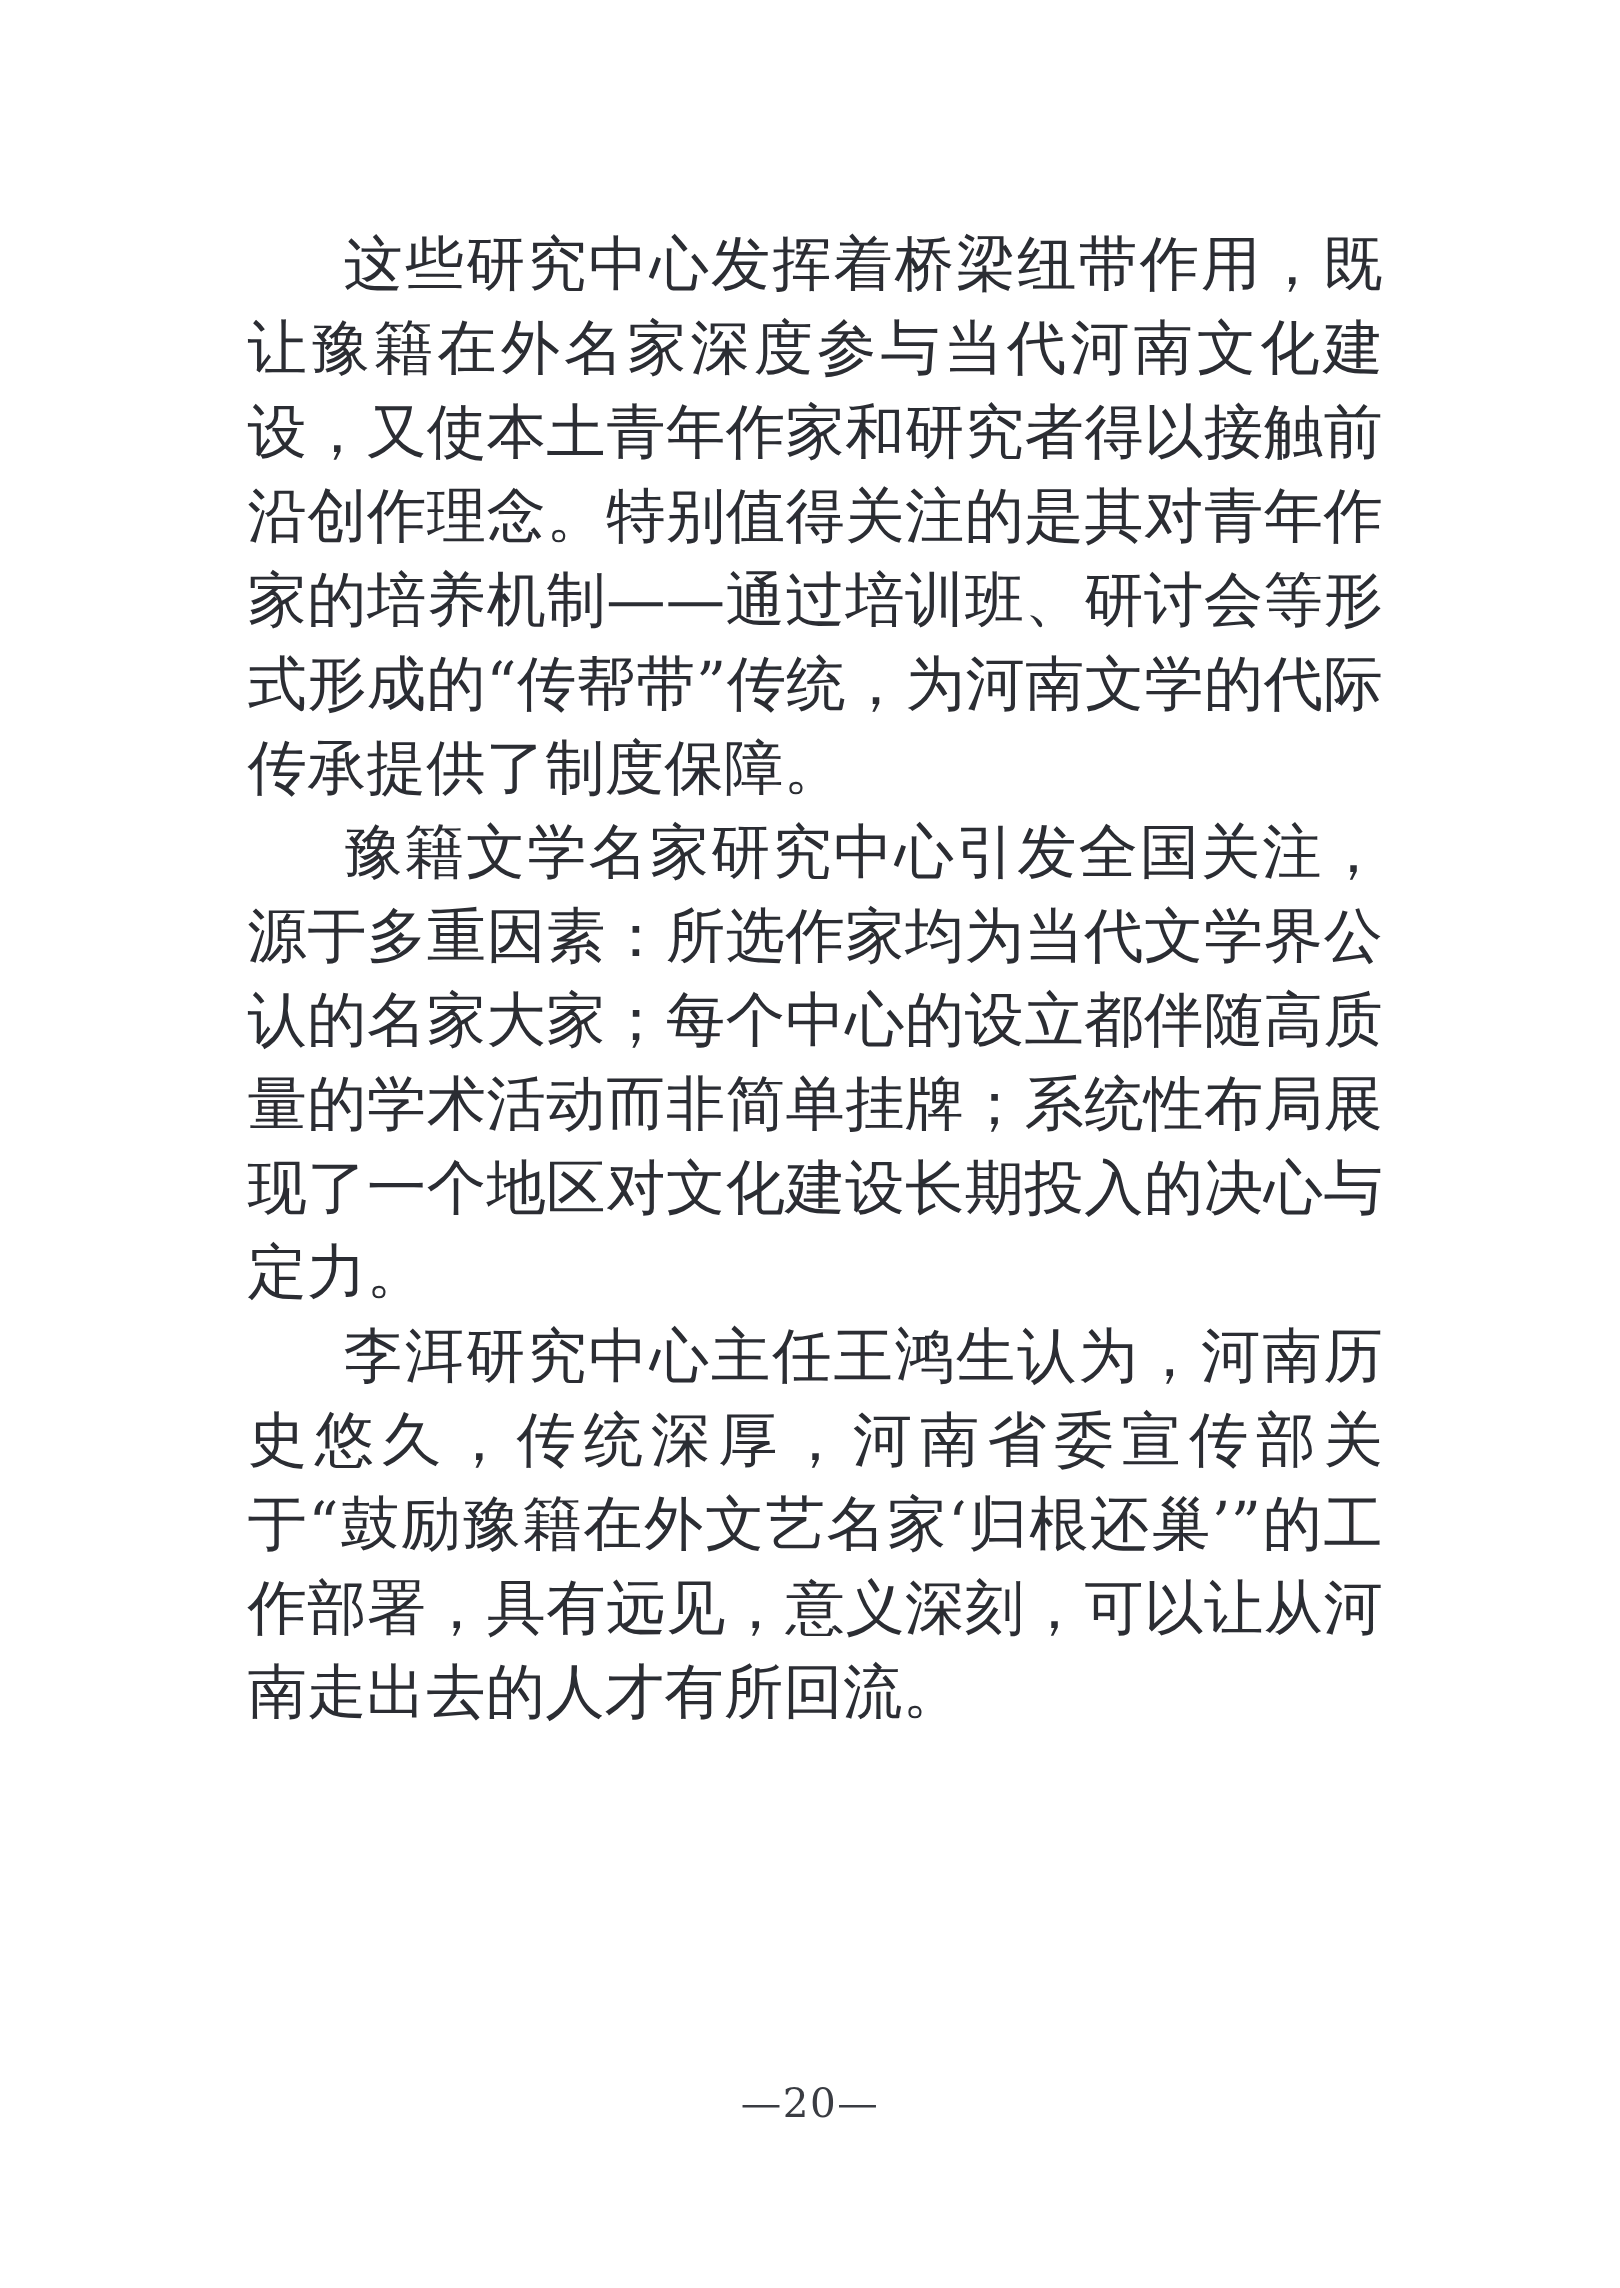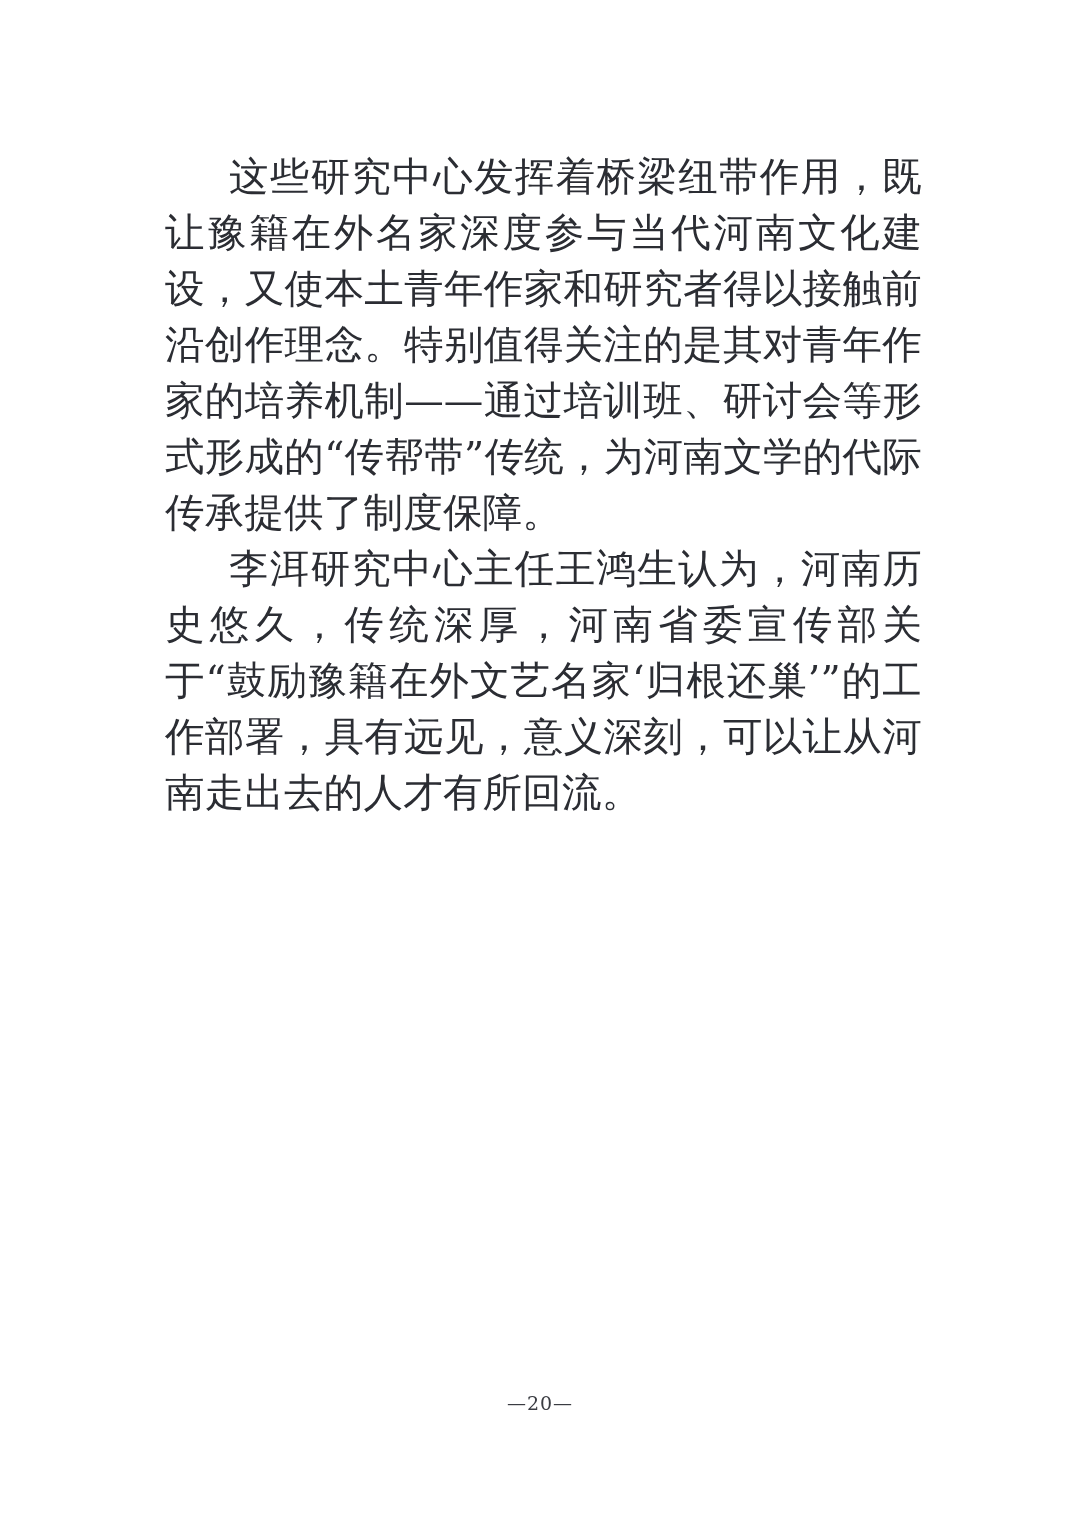--- a/index.html
+++ b/index.html
@@ -45,34 +45,35 @@
   .footer {
     position: absolute;
     left: 0;
     top: 1386px;
     width: 1080px;
     text-align: center;
   }
 
   .folio {
     display: inline-block;
-    font-size: 19px;
+    font-size: 27px;
     line-height: 34px;
     color: #3a3c42;
     letter-spacing: 1px;
     font-family: "DejaVu Serif", "Liberation Serif", serif;
   }
 </style>
 </head>
 <body>
 
 <div class="page">
 
   <div class="text-column">
     <p class="para">这些研究中心发挥着桥梁纽带作用，既让豫籍在外名家深度参与当代河南文化建设，又使本土青年作家和研究者得以接触前沿创作理念。特别值得关注的是其对青年作家的培养机制——通过培训班、研讨会等形式形成的“传帮带”传统，为河南文学的代际传承提供了制度保障。</p>
+    <p class="para">豫籍文学名家研究中心引发全国关注，源于多重因素：所选作家均为当代文学界公认的名家大家；每个中心的设立都伴随高质量的学术活动而非简单挂牌；系统性布局展现了一个地区对文化建设长期投入的决心与定力。</p>
     <p class="para">李洱研究中心主任王鸿生认为，河南历史悠久，传统深厚，河南省委宣传部关于“鼓励豫籍在外文艺名家‘归根还巢’”的工作部署，具有远见，意义深刻，可以让从河南走出去的人才有所回流。</p>
 
   </div>
 
   <div class="footer">
     <span class="folio">—20—</span>
   </div>
 
 </div>
 

